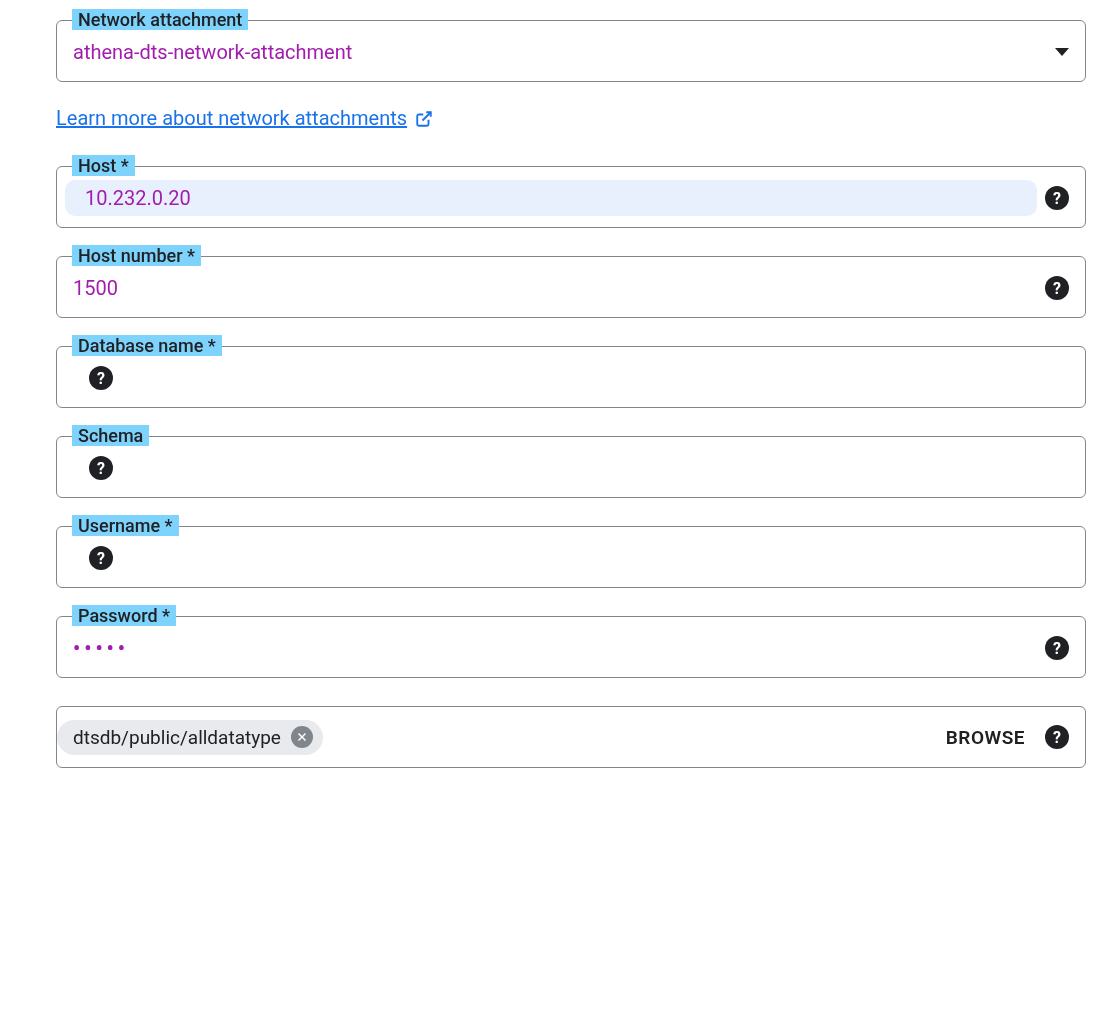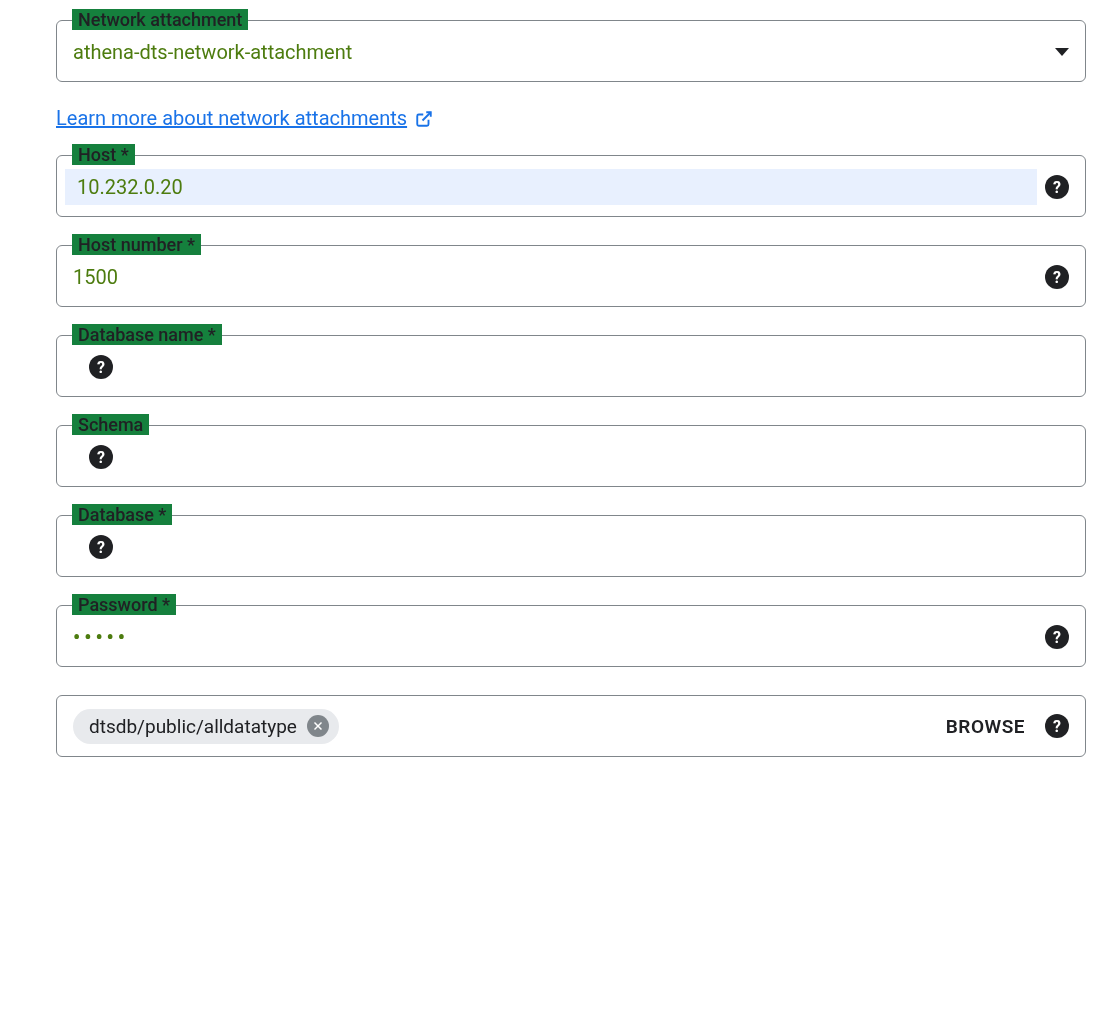--- a/index.html
+++ b/index.html
@@ -15,64 +15,64 @@
     font-size: 16px;
   }
   .form-field {
     position: relative;
     margin-bottom: 28px;
   }
   .form-field-label {
     position: absolute;
     top: -11px;
     left: 16px;
-    background: #15803d;
+    background: #7dd3fc;
     padding: 0 6px;
     font-size: 18px;
     font-weight: 500;
     color: #202124;
     z-index: 1;
   }
   .form-field-box {
     border: 1px solid #80868b;
     border-radius: 6px;
     padding: 18px 16px 16px 16px;
     display: flex;
     align-items: center;
     min-height: 62px;
   }
   .form-select .form-field-box {
     justify-content: space-between;
     cursor: pointer;
   }
   .form-value {
     font-size: 20px;
-    color: #4d7c0f;
+    color: #a21caf;
     flex: 1;
     border: none;
     outline: none;
     background: transparent;
     font-family: inherit;
   }
   .form-value.highlighted {
     background: #e8f0fe;
-    padding: 6px 12px;
+    padding: 6px 20px;
     margin: -6px -8px;
-    border-radius: 0;
+    border-radius: 10px;
   }
   .dropdown-arrow {
     width: 0;
     height: 0;
     border-left: 7px solid transparent;
     border-right: 7px solid transparent;
     border-top: 8px solid #202124;
     margin-left: 12px;
   }
   .link-row {
-    margin-bottom: 25px;
+    margin-bottom: 36px;
     margin-top: -4px;
   }
   .learn-more-link {
     color: #1a73e8;
     text-decoration: underline;
     font-size: 20px;
     display: inline-flex;
     align-items: center;
     gap: 8px;
   }
@@ -130,21 +130,21 @@
     letter-spacing: 0.5px;
     color: #202124;
     cursor: pointer;
     margin-left: auto;
     margin-right: 4px;
     background: none;
     border: none;
     font-family: inherit;
   }
   .objects-field .form-field-box {
-    padding: 12px 16px 12px 16px;
+    padding: 12px 16px 12px 0;
   }
 </style>
 </head>
 <body>
 
 <div class="form-field form-select">
   <div class="form-field-label">Network attachment</div>
   <div class="form-field-box">
     <span class="form-value">athena-dts-network-attachment</span>
     <span class="dropdown-arrow"></span>
@@ -188,21 +188,21 @@
 </div>
 
 <div class="form-field">
   <div class="form-field-label">Schema</div>
   <div class="form-field-box">
     <span class="help-icon">?</span>
   </div>
 </div>
 
 <div class="form-field">
-  <div class="form-field-label">Database *</div>
+  <div class="form-field-label">Username *</div>
   <div class="form-field-box">
     <span class="help-icon">?</span>
   </div>
 </div>
 
 <div class="form-field">
   <div class="form-field-label">Password *</div>
   <div class="form-field-box">
     <span class="form-value password-dots">•••••</span>
     <span class="help-icon">?</span>

